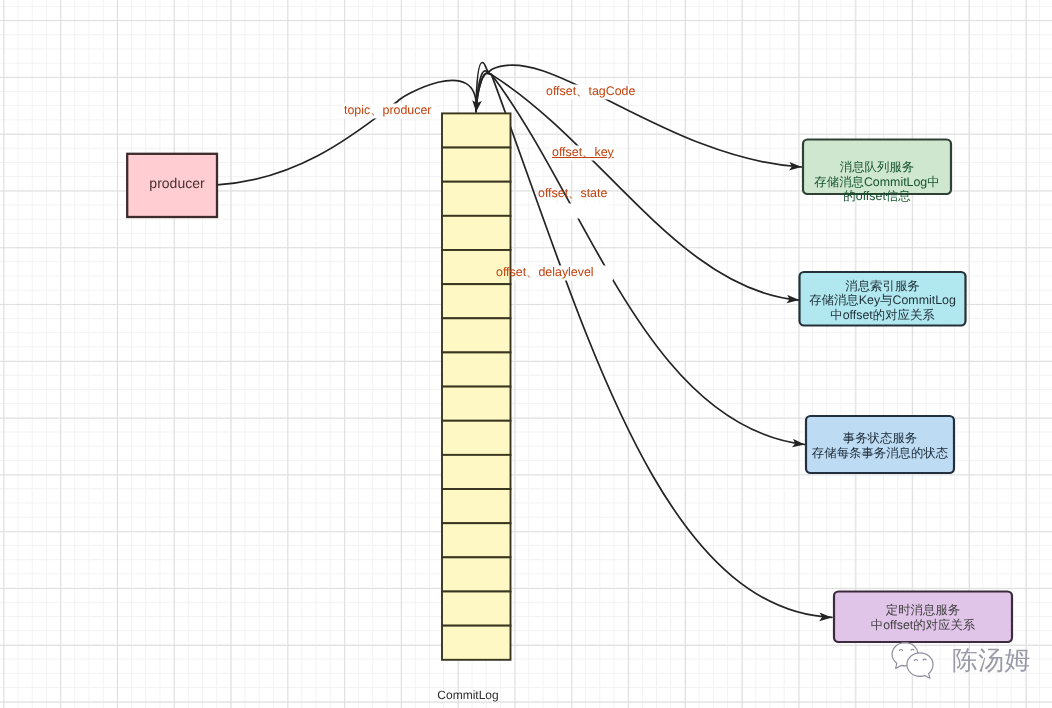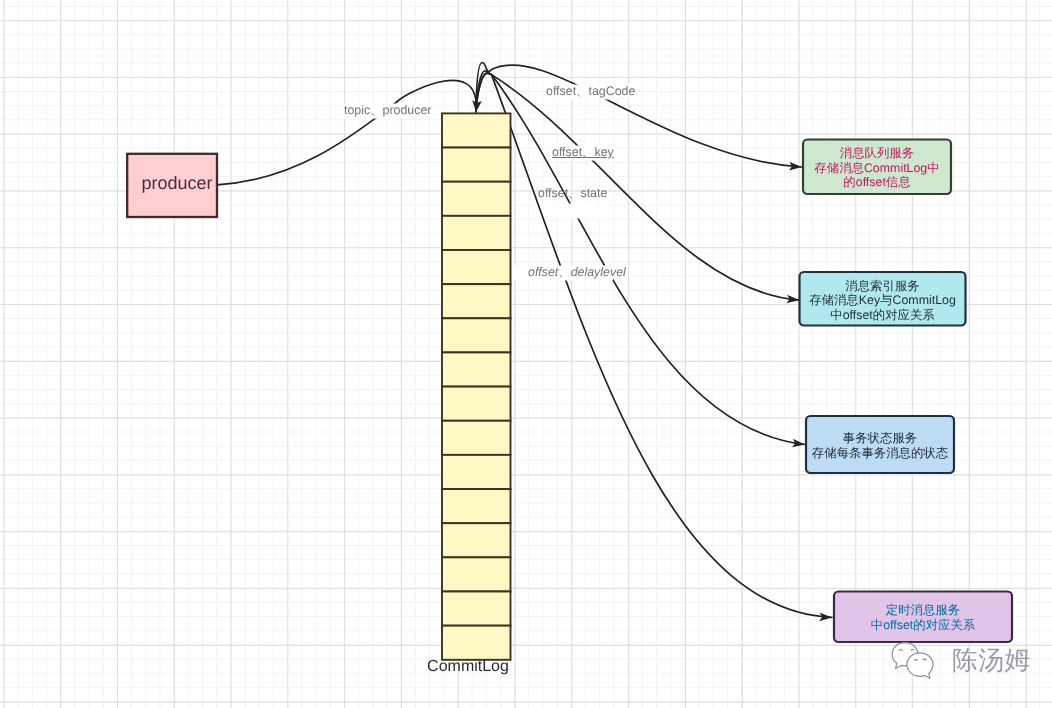--- a/index.html
+++ b/index.html
@@ -12,21 +12,21 @@
 #grid{position:absolute;left:0;top:0;width:1052px;height:708px;
  background-image:
   linear-gradient(to right,#dedede 1px,transparent 1px),
   linear-gradient(to bottom,#dedede 1px,transparent 1px),
   linear-gradient(to right,#f2f2f2 1px,transparent 1px),
   linear-gradient(to bottom,#f2f2f2 1px,transparent 1px);
  background-size:56.8px 56.8px,56.8px 56.8px,14.2px 14.2px,14.2px 14.2px;
  background-position:3.4px 0,0 20.1px,3.4px 0,0 20.1px;
 }
 svg.layer{position:absolute;left:0;top:0;width:1052px;height:708px;overflow:visible;}
-.lbl{position:absolute;white-space:nowrap;color:#737373;font-size:12.4px;line-height:14px;}
+.lbl{position:absolute;white-space:nowrap;color:#c2410c;font-size:12.4px;line-height:14px;}
 .boxtext{position:absolute;text-align:center;color:#2d2d2d;line-height:14.6px;font-size:12.4px;}
 #watermark{position:absolute;left:885px;top:630px;width:160px;height:60px;}
 #watermark svg{position:absolute;left:0;top:0;}
 #watermark span{position:absolute;left:67px;top:18.3px;color:#9a9aa8;font-size:25.8px;
  line-height:26px;letter-spacing:0.4px;font-weight:400;}
 </style>
 </head>
 <body>
 
 <div id="canvas">
@@ -76,45 +76,45 @@
         <rect x="442" y="591.50" width="68.5" height="34.15" fill="#fdf8c4" stroke="#3a3520" stroke-width="1.9"></rect>
         <rect x="442" y="625.65" width="68.5" height="34.15" fill="#fdf8c4" stroke="#3a3520" stroke-width="1.9"></rect>
       </g>
 
     <rect x="803" y="139.5" width="148" height="54.5" rx="4.5" ry="4.5" fill="#cfe6cf" stroke="#2f4034" stroke-width="2.2"></rect>
     <rect x="799.5" y="272" width="166" height="53.5" rx="4.5" ry="4.5" fill="#b1e7ef" stroke="#24303a" stroke-width="2.2"></rect>
     <rect x="806" y="416" width="148" height="57" rx="4.5" ry="4.5" fill="#bedbf4" stroke="#20303e" stroke-width="2.2"></rect>
     <rect x="834" y="591.5" width="178" height="50.5" rx="4.5" ry="4.5" fill="#e1c5e9" stroke="#3c2a3e" stroke-width="2.2"></rect>
   </svg>
 
-  <div class="boxtext" style="left:126px;top:176px;width:102px;font-size:18px;line-height:14px;color:#463033;">producer</div>
+  <div class="boxtext" style="left:126px;top:176px;width:102px;font-size:14px;line-height:14px;color:#463033;">producer</div>
 
   <div class="lbl" style="left:344px;top:103px;">topic、producer</div>
   <div class="lbl" style="left:546px;top:84px;">offset、tagCode</div>
   <div class="lbl" style="left:552px;top:145px;text-decoration:underline;">offset、key</div>
   <div class="lbl" style="left:538px;top:186px;">offset、state</div>
-  <div class="lbl" style="left:528px;top:265px;font-style:italic;">offset、delaylevel</div>
+  <div class="lbl" style="left:496px;top:265px;">offset、delaylevel</div>
 
-  <div class="boxtext" style="left:404px;top:660px;width:128px;font-size:16px;line-height:14px;text-align:center;">CommitLog</div>
+  <div class="boxtext" style="left:404px;top:688px;width:128px;font-size:12px;line-height:14px;text-align:center;">CommitLog</div>
 
-  <div class="boxtext" style="left:803px;top:146px;width:148px;color:#be185d;">
+  <div class="boxtext" style="left:803px;top:160px;width:148px;color:#14532d;">
       <div>消息队列服务</div>
       <div>存储消息CommitLog中</div>
       <div>的offset信息</div>
     </div>
   <div class="boxtext" style="left:799.5px;top:278.5px;width:166px;color:#1d2e36;">
       <div>消息索引服务</div>
       <div>存储消息Key与CommitLog</div>
       <div>中offset的对应关系</div>
     </div>
   <div class="boxtext" style="left:806px;top:431.2px;width:148px;color:#1b2a36;">
       <div>事务状态服务</div>
       <div>存储每条事务消息的状态</div>
     </div>
-  <div class="boxtext" style="left:834px;top:603.4px;width:178px;color:#0369a1;">
+  <div class="boxtext" style="left:834px;top:603.4px;width:178px;color:#404040;">
       <div>定时消息服务</div>
       <div>中offset的对应关系</div>
     </div>
 
   <div id="watermark">
     <svg viewBox="885 630 60 55" width="60" height="55">
       <g stroke="#8b8b9c" stroke-width="1.15" stroke-linejoin="round" stroke-linecap="round">
         <path fill="#ffffff" d="M905 642.6 c-7.1 0 -12.9 5.3 -12.9 11.7 0 3.6 1.8 6.8 4.7 9 l-1.2 5.1 5.6 -3.0 c1.2 .3 2.5 .5 3.8 .5 7.1 0 12.9 -5.3 12.9 -11.6 0 -6.4 -5.8 -11.7 -12.9 -11.7 z"></path>
         <path fill="#ffffff" d="M920 652.8 c-7.2 0 -13.1 5.3 -13.1 11.8 0 6.5 5.9 11.8 13.1 11.8 1.7 0 3.3 -.3 4.8 -.8 l5.2 2.6 -1.4 -4.5 c2.7 -2.2 4.4 -5.4 4.4 -9.1 0 -6.5 -5.8 -11.8 -13 -11.8 z"></path>
         <path fill="none" d="M899.5 650.4 a1.6 1.5 0 0 1 2.9 0"></path>

